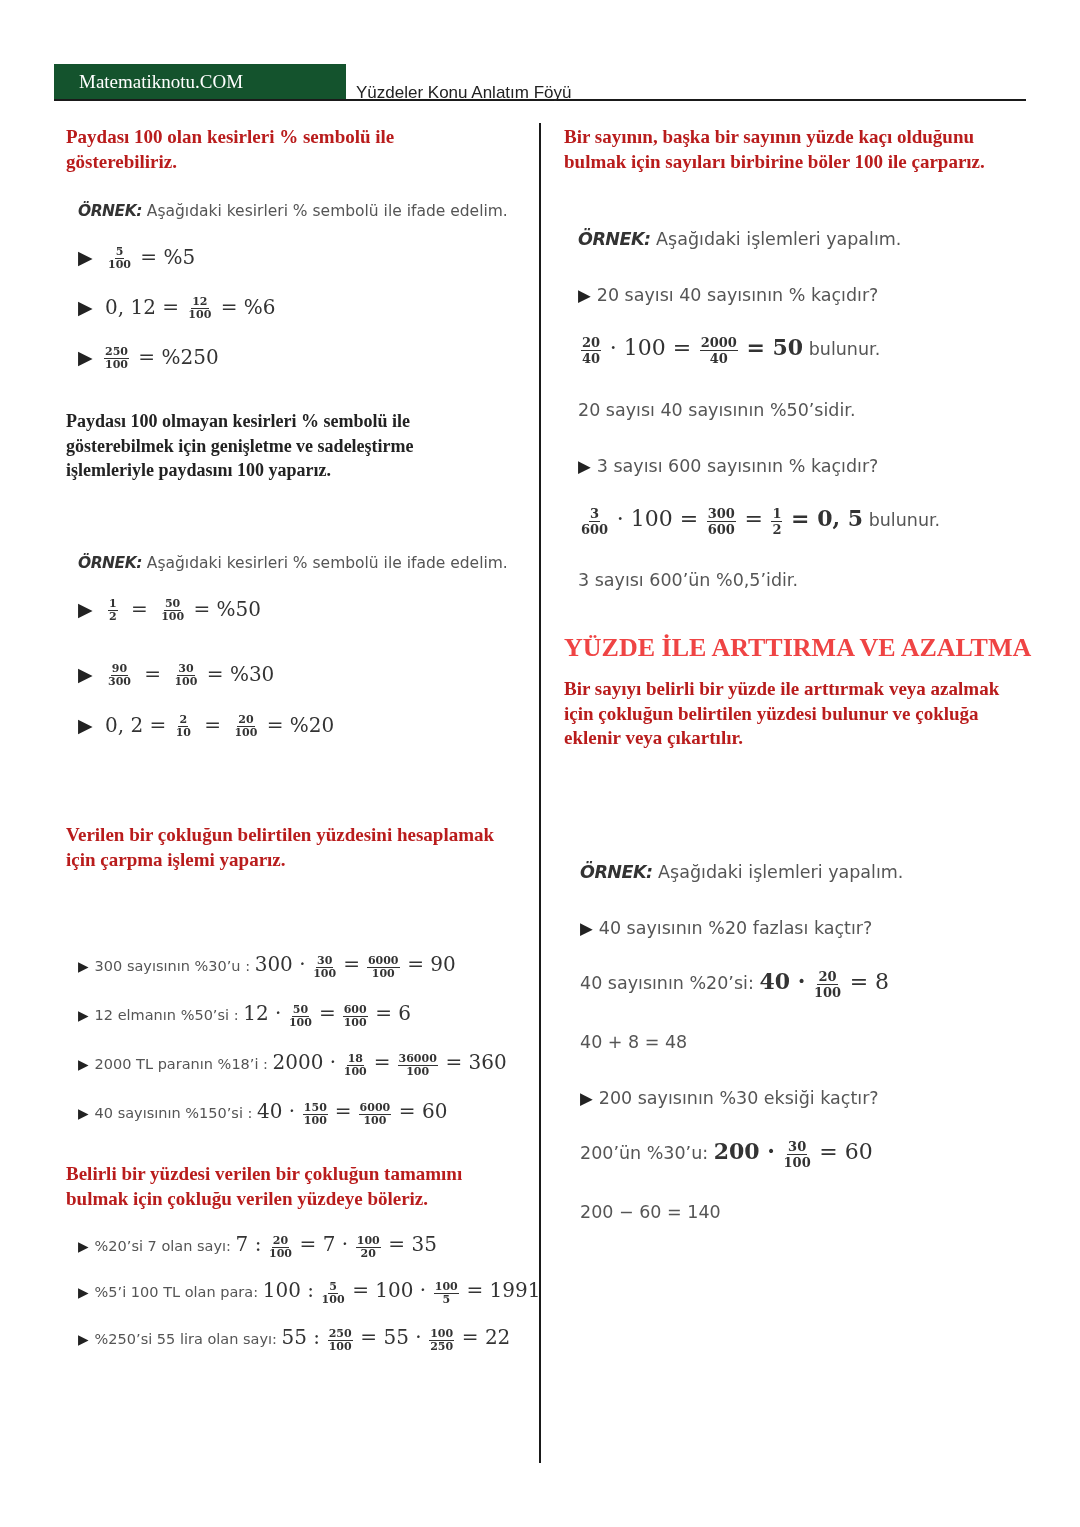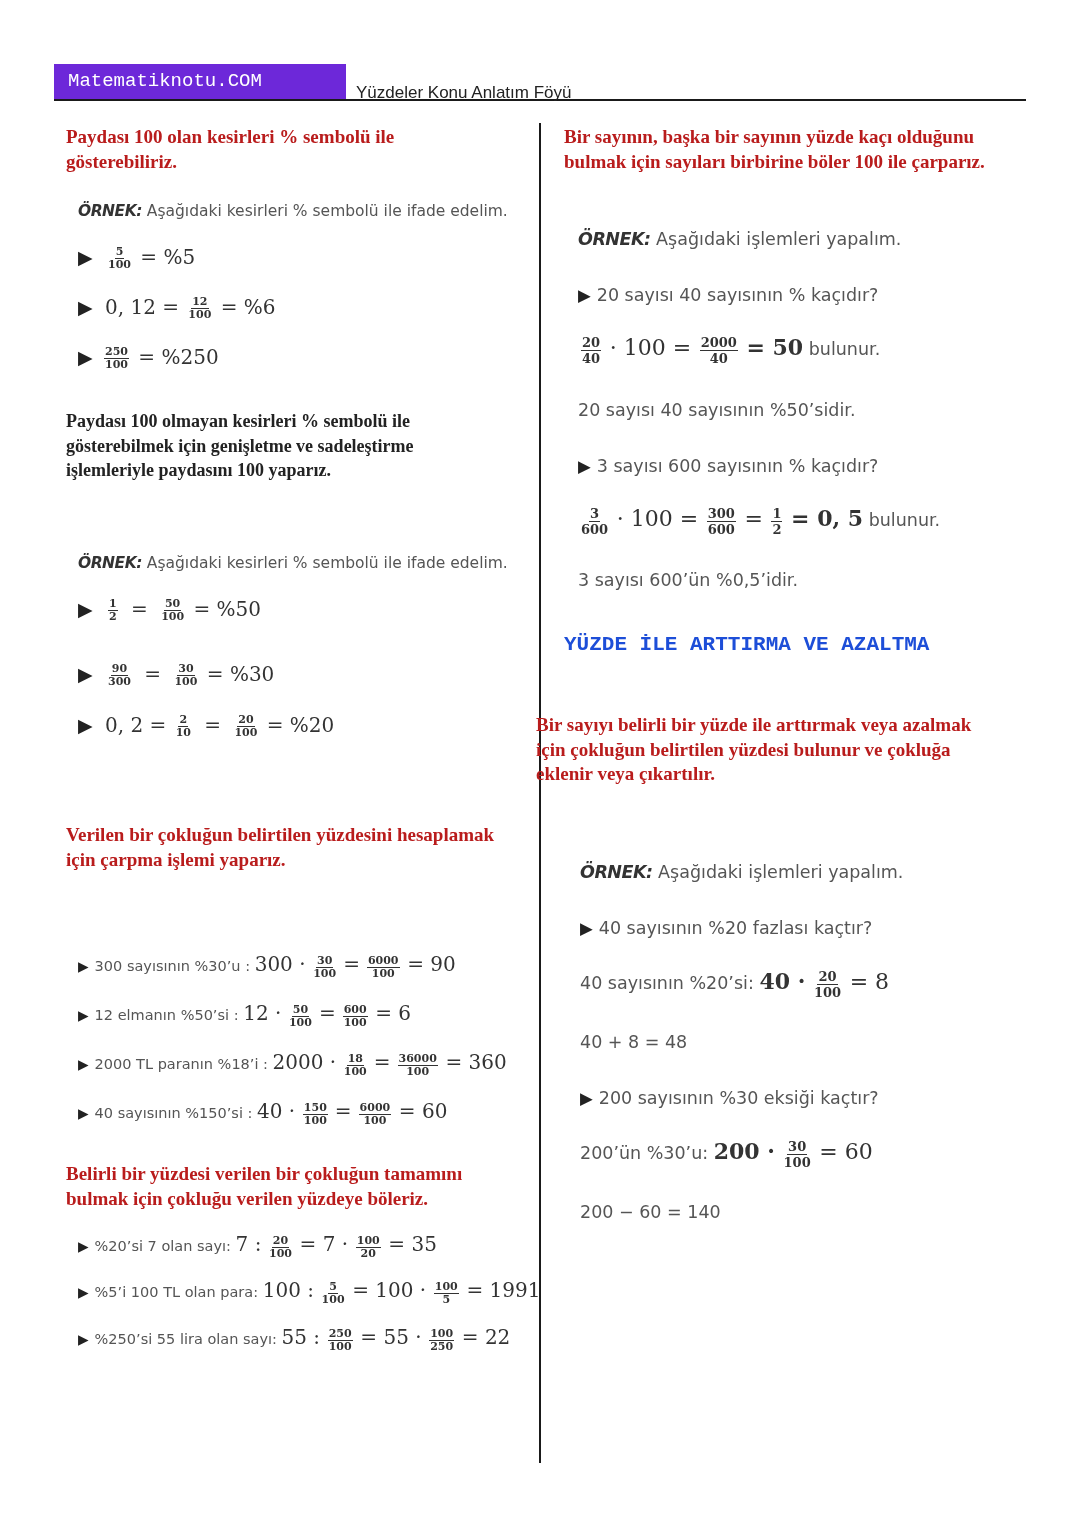--- a/index.html
+++ b/index.html
@@ -1,30 +1,30 @@
 <!DOCTYPE html>
 <html><head>
 <meta charset="utf-8">
 <style>
   * { box-sizing: border-box; margin: 0; padding: 0; }
   html, body { width: 1080px; height: 1527px; background: #ffffff; overflow: hidden; }
   body { position: relative; font-family: "Liberation Serif", serif; color: #222; }
 
   .header { position: absolute; left: 54px; top: 64px; width: 972px; height: 37px; border-bottom: 2px solid #1a1a1a; }
-  .brand { position: absolute; left: 0; top: 0; width: 292px; height: 35px; background: #6d28d9; color: #fff;
-           font-family: Liberation Mono, monospace; font-size: 19px; line-height: 35px; padding-left: 14px; }
+  .brand { position: absolute; left: 0; top: 0; width: 292px; height: 35px; background: #14532d; color: #fff;
+           font-family: Liberation Serif, serif; font-size: 19px; line-height: 35px; padding-left: 25px; }
   .doc-title { position: absolute; left: 302px; top: 0; height: 35px; line-height: 36px; font-family: "Liberation Sans", sans-serif;
                font-size: 17px; color: #222; margin-top: 11px; }
 
   .divider { position: absolute; left: 539px; top: 123px; width: 2px; height: 1340px; background: #1a1a1a; }
 
   .blk { position: absolute; }
   .teal { color: #b91c1c; font-family: "Liberation Serif", serif; font-weight: bold; font-size: 19px; line-height: 24.5px; }
   .black { color: #222; font-family: "Liberation Serif", serif; font-weight: bold; font-size: 18px; line-height: 24.5px; }
-  .red { color: #1d4ed8; font-family: Liberation Mono, monospace; font-weight: bold; font-size: 21px; }
+  .red { color: #ef4444; font-family: Liberation Serif, serif; font-weight: bold; font-size: 26px; }
 
   .ex { font-family: "DejaVu Sans", sans-serif; color: #555; white-space: nowrap; }
   .ex.sm { font-size: 15.5px; }
   .ex.md { font-size: 17.5px; }
   .ex.xs { font-size: 14.5px; }
   .ornek { font-style: italic; font-weight: bold; color: #333; letter-spacing: -0.5px; }
   .tri { color: #222; font-size: 0.95em; margin-right: 6px; }
   .math { font-family: "DejaVu Serif", serif; color: #333; font-size: 20px; }
   .math.big { font-size: 22px; }
   .frac { display: inline-flex; flex-direction: column; align-items: center; vertical-align: middle; font-family: "DejaVu Serif", serif;
@@ -261,21 +261,21 @@
   <span class="frac lg">
       <span class="n">1</span>
       <span>2</span>
     </span>
   <span class="math big" style="font-weight:bold">= 0, 5</span>
   <span>bulunur.</span>
 </div>
 <div class="blk ex md" style="left:578px; top:570px;">3 sayısı 600’ün %0,5’idir.</div>
 
 <div class="blk red" style="left:564px; top:633px;">YÜZDE İLE ARTTIRMA VE AZALTMA</div>
-<div class="blk teal" style="left:536px; top:677px; width:460px;margin-top:36px;">Bir sayıyı belirli bir yüzde ile arttırmak veya azalmak için çokluğun belirtilen yüzdesi bulunur ve çokluğa eklenir veya çıkartılır.</div>
+<div class="blk teal" style="left:564px; top:677px; width:460px;">Bir sayıyı belirli bir yüzde ile arttırmak veya azalmak için çokluğun belirtilen yüzdesi bulunur ve çokluğa eklenir veya çıkartılır.</div>
 
 <div class="blk ex md" style="left:580px; top:862px;">
   <span class="ornek">ÖRNEK:</span>
   <span>Aşağıdaki işlemleri yapalım.</span>
 </div>
 <div class="blk ex md" style="left:580px; top:918px;">
   <span class="tri">▶</span><span>40 sayısının %20 fazlası kaçtır?</span>
 </div>
 <div class="blk ex md" style="left:580px; top:968px;">
   <span>40 sayısının %20’si:</span>

